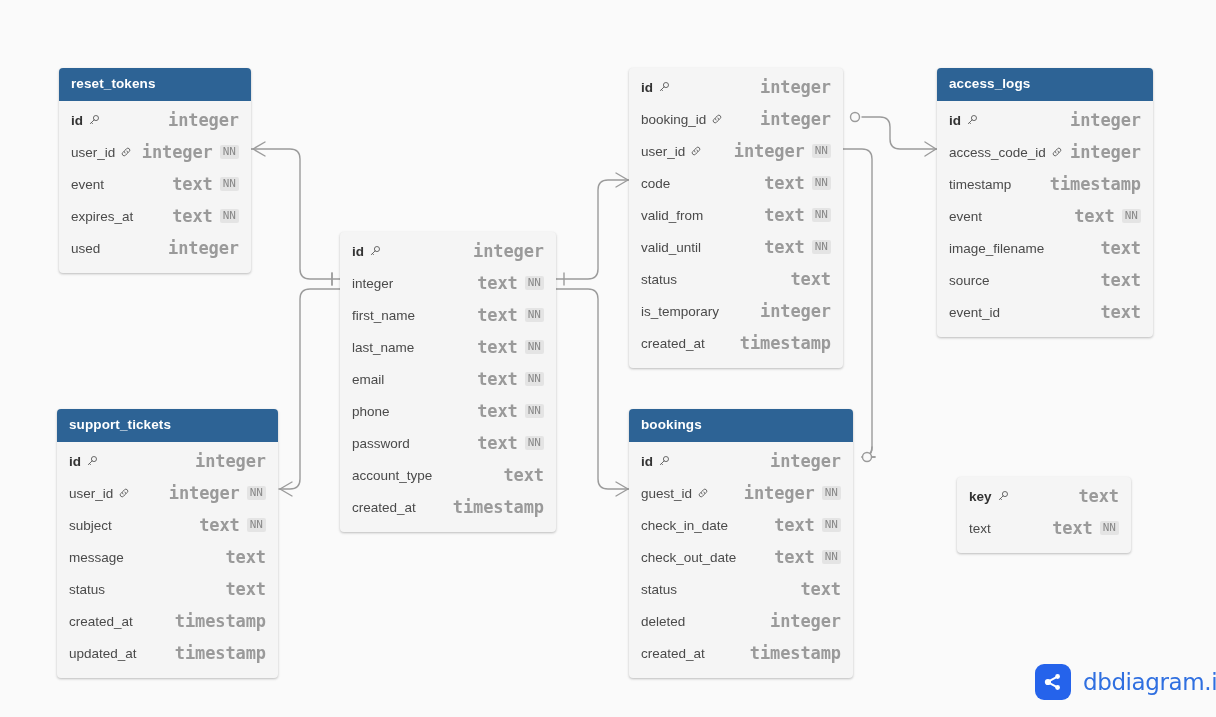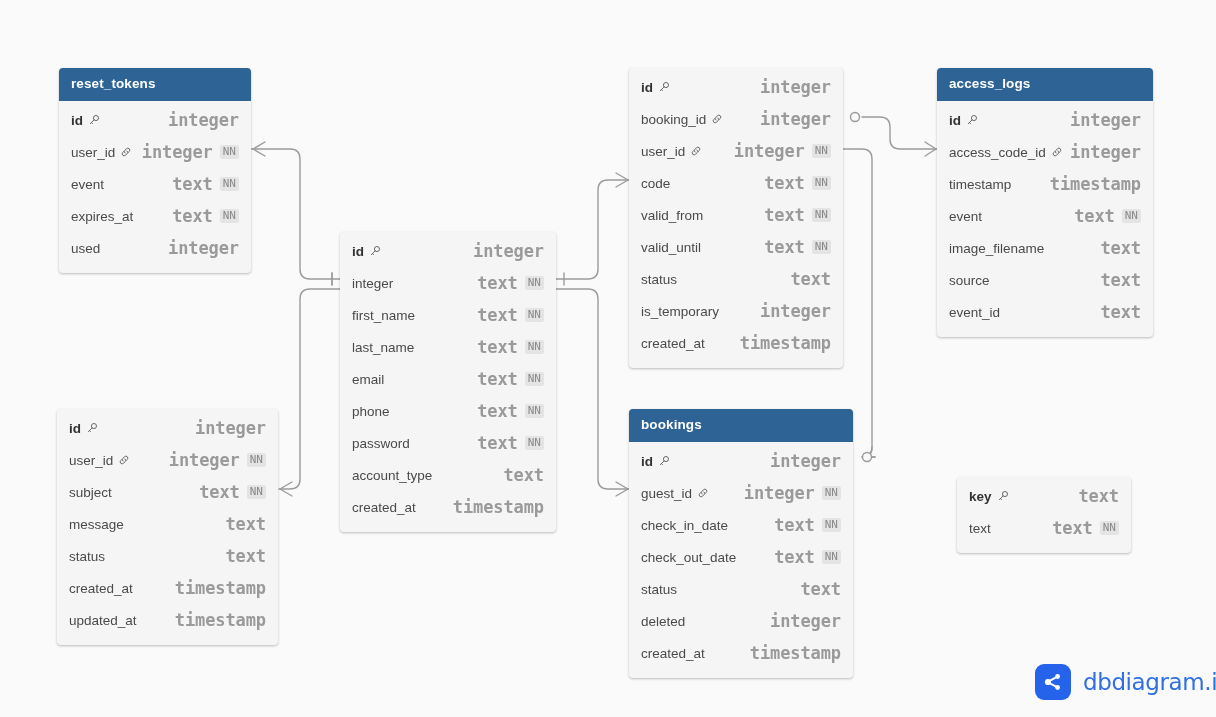--- a/index.html
+++ b/index.html
@@ -230,20 +230,21 @@
             <span class="field-name">
               <span>used</span>
             </span>
             <span class="field-right">
               <span class="field-type">integer</span>
             </span>
           </div>
         </div>
       </div>
       <div class="table-card" style="left: 57px; top: 401px; width: 221px;">
+        <div class="table-header">support_tickets</div>
         <div class="table-body">
           <div class="field-row pk">
             <span class="field-name">
               <span>id</span>
               <span class="key-icon">
                 <svg width="12" height="12" viewBox="0 0 16 16" fill="none" stroke="#5a5a5a" stroke-width="1.2">
                   <circle cx="10.6" cy="5.4" r="3.4"></circle>
                   <path d="M8.2 7.8 L3.2 12.8" stroke-linecap="round"></path>
                   <path d="M4.6 11.4 L6.0 12.8" stroke-linecap="round"></path>
                 </svg>

